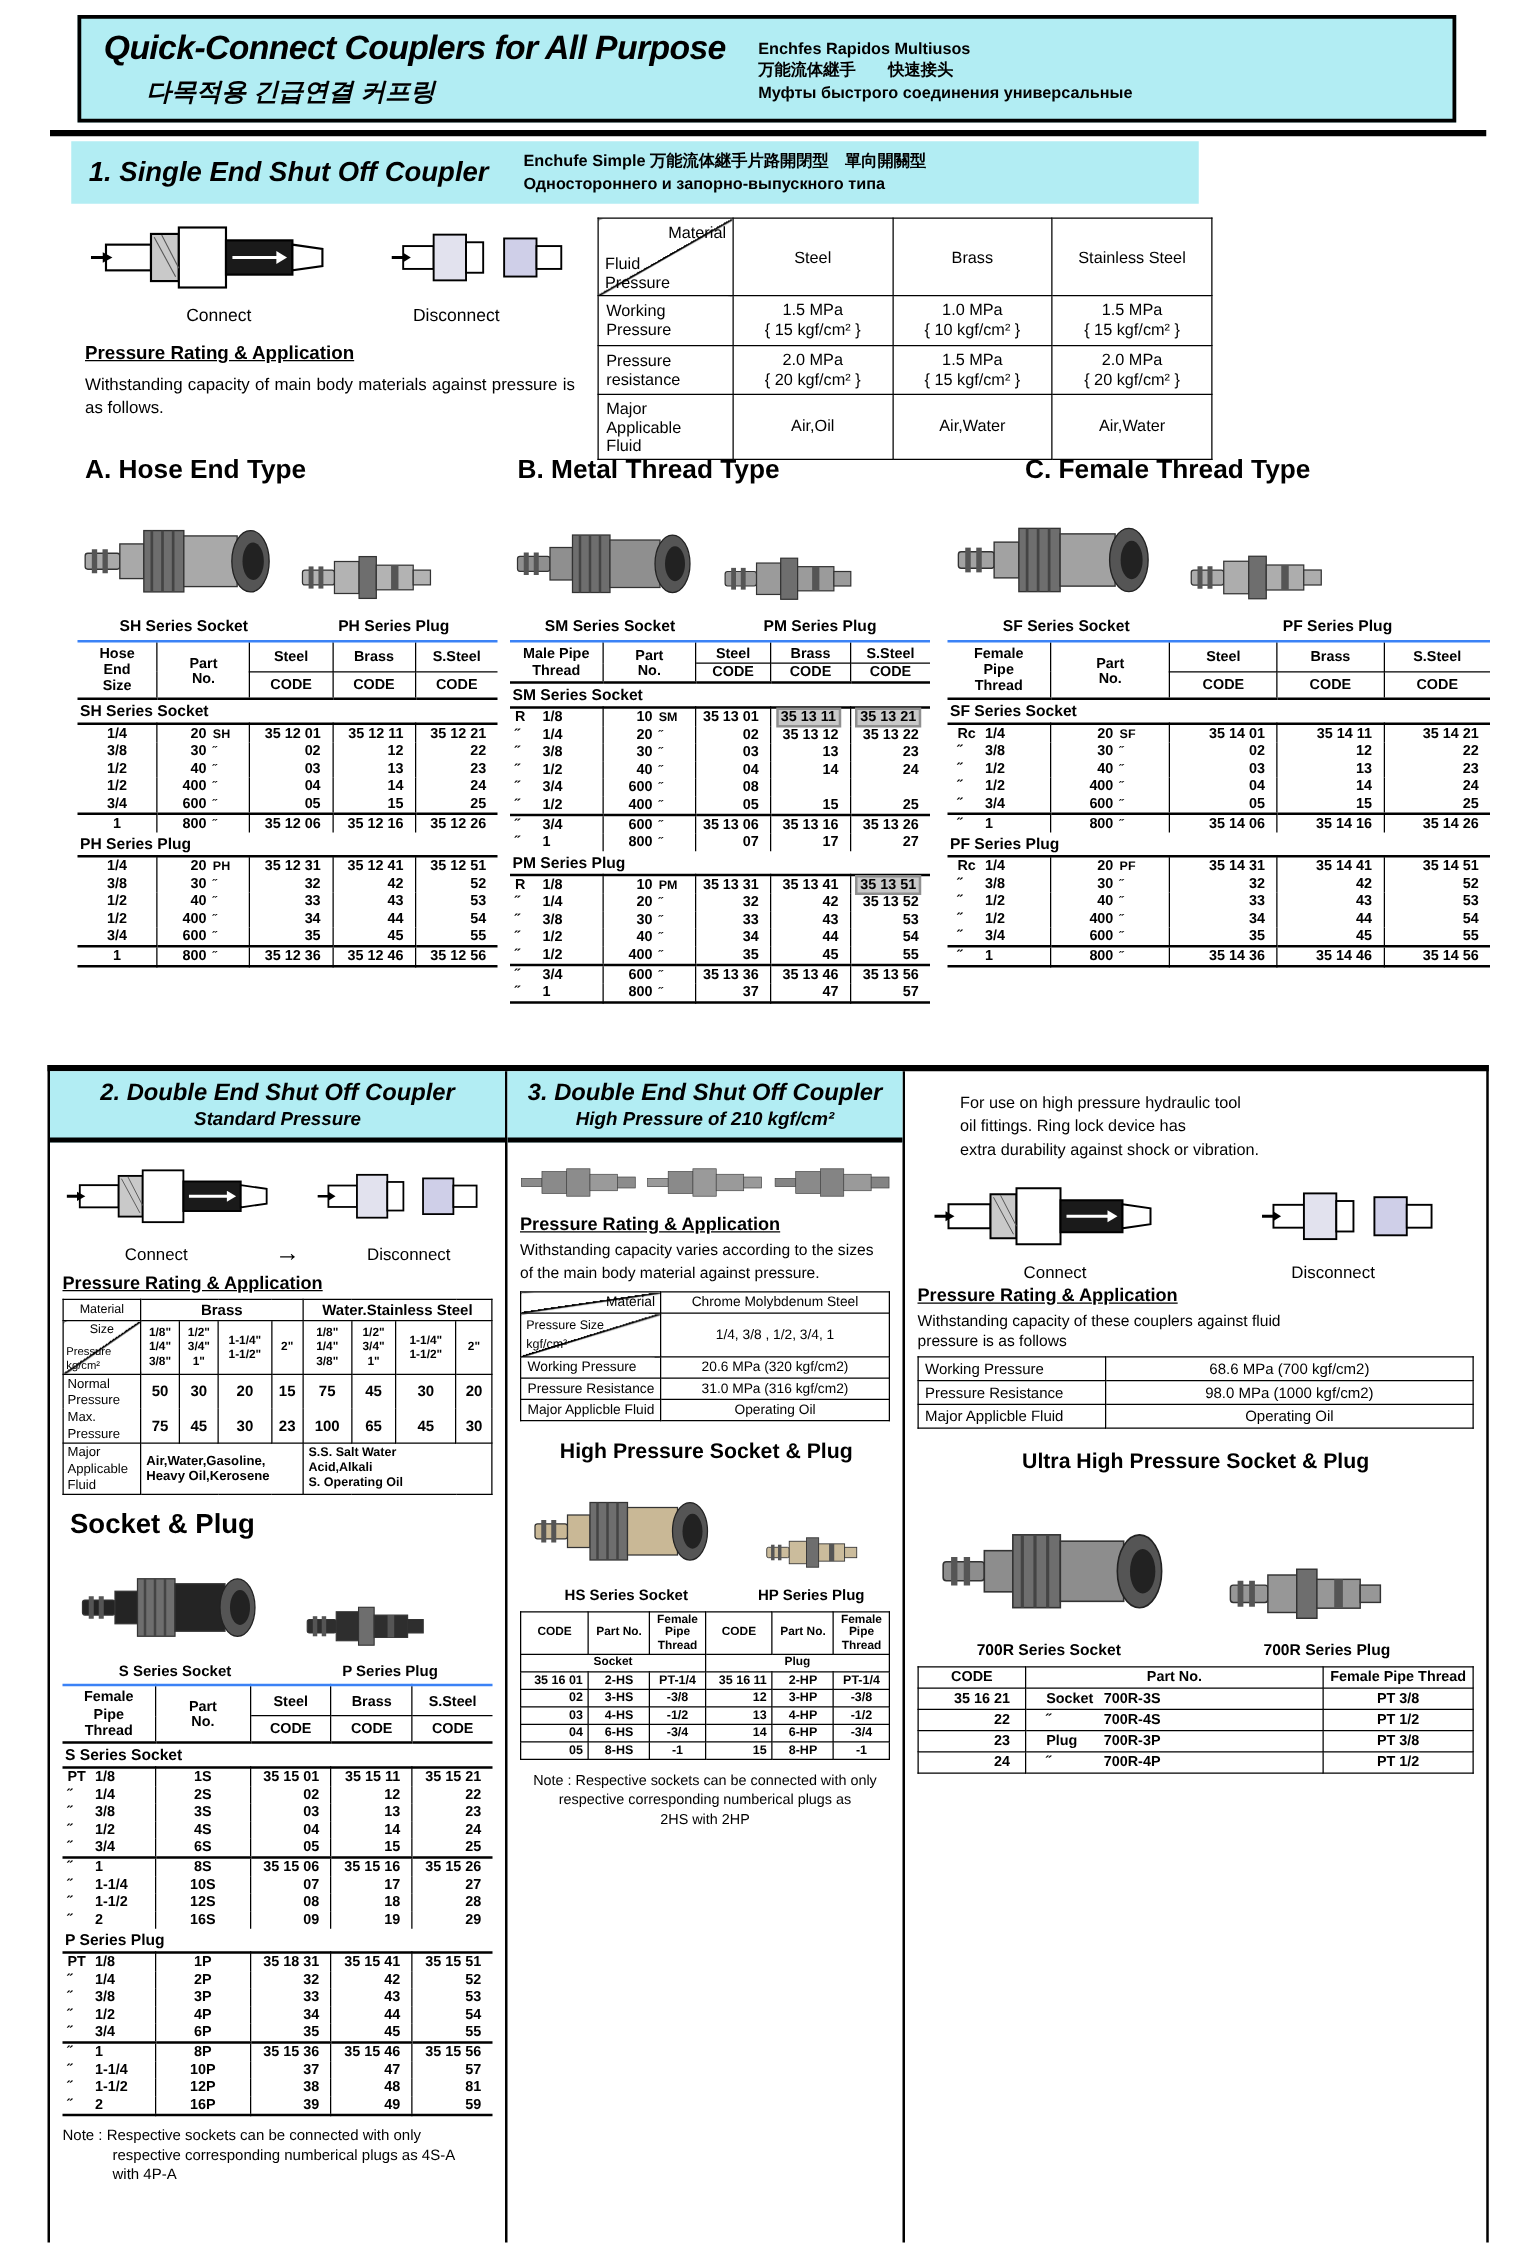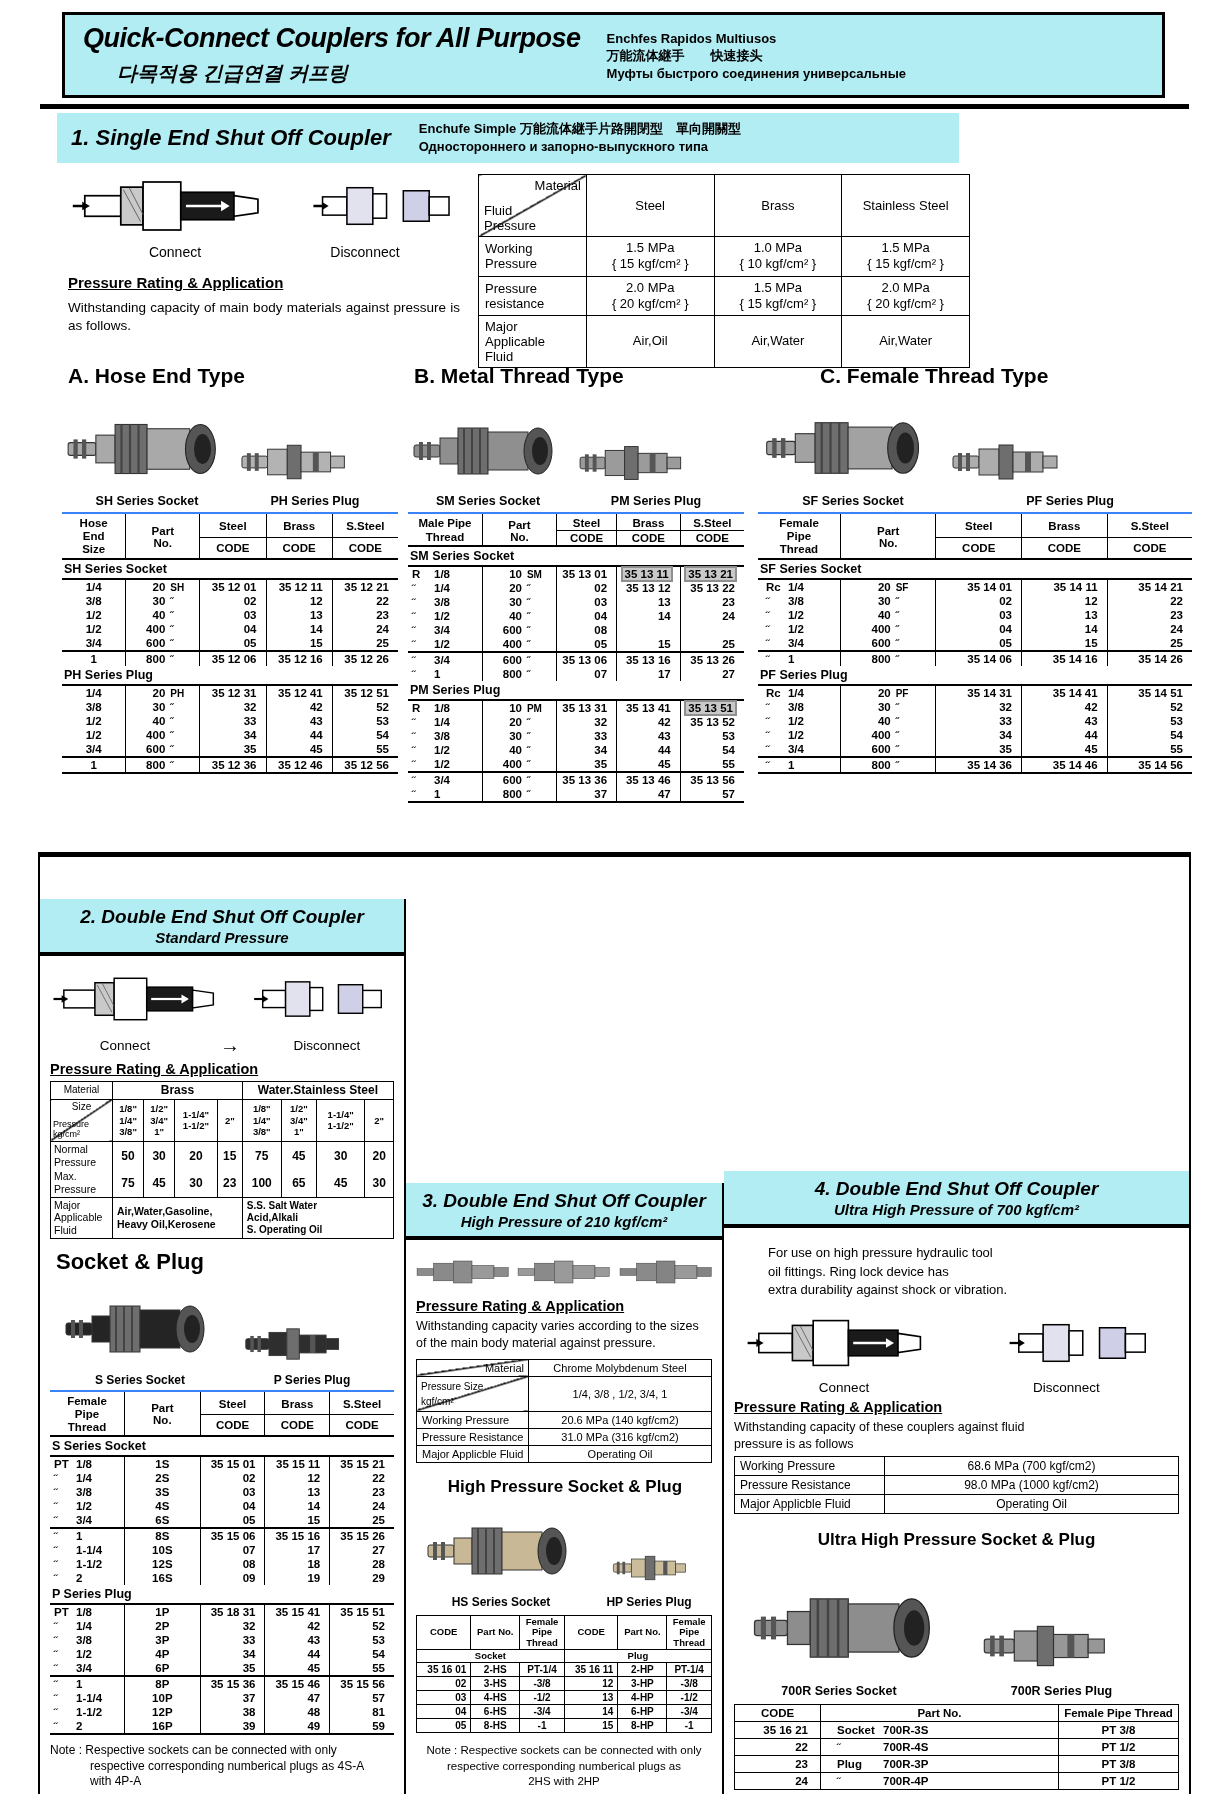--- a/index.html
+++ b/index.html
@@ -70,21 +70,21 @@
   .pt td.pn{text-align:center; white-space:nowrap;}
   .pt td.code{text-align:right; padding-right:9px; white-space:nowrap;}
   .tp{display:inline-block; width:22px; text-align:left;}
   .ts{display:inline-block; width:44px; text-align:left;}
   .pp{display:inline-block; width:32px; text-align:right; margin-right:5px;}
   .ps{display:inline-block; width:22px; text-align:left; font-size:10px;}
   .hl{background:var(--hl); box-shadow:0 0 0 2px #8f8f8f; padding:0 2px; display:inline-block;}
 
   
   .bottom{position:absolute; top:852px; left:38px; right:38px; bottom:6px;
-    border-top:5px solid #000; border-left:2px solid #000; border-right:2px solid #000; display:flex;align-items:flex-end;}
+    border-top:5px solid #000; border-left:2px solid #000; border-right:2px solid #000; display:flex;}
   .bcol{padding:0 0 4px 0;}
   .bcol:not(:last-child){border-right:2px solid #000;}
   .b2{width:366px;} .b3{width:318px;} .b4{flex:1;}
   .bband{background:var(--cyan); border-bottom:4px solid #000; text-align:center; padding:7px 2px 6px 2px;}
   .bband .t{font-size:19px; font-weight:bold; font-style:italic; white-space:nowrap;}
   .bband .st{font-size:15px; font-weight:bold; font-style:italic; margin-top:1px;}
   .binner{padding:6px 10px 0 10px;}
 
   .cd-row{display:flex; align-items:center; gap:10px; justify-content:space-between; padding:4px 2px 0 2px;}
   .cd-labels{display:flex; align-items:center; font-size:13.5px; margin-top:2px;}
@@ -966,21 +966,21 @@
               <tr>
                 <td class="m3-cor m3-mat">Material</td>
                 <td class="m3-v">Chrome Molybdenum Steel</td>
               </tr>
               <tr>
                 <td class="m3-cor m3-ps">Pressure    Size<br>kgf/cm²</td>
                 <td class="m3-v">1/4, 3/8 , 1/2, 3/4, 1</td>
               </tr>
               <tr>
                 <td class="kv-l">Working Pressure</td>
-                <td class="kv-v">20.6 MPa (140 kgf/cm2)</td>
+                <td class="kv-v">20.6 MPa (320 kgf/cm2)</td>
               </tr>
               <tr>
                 <td class="kv-l">Pressure Resistance</td>
                 <td class="kv-v">31.0 MPa (316 kgf/cm2)</td>
               </tr>
               <tr>
                 <td class="kv-l">Major Applicble Fluid</td>
                 <td class="kv-v">Operating Oil</td>
               </tr>
             </tbody>
@@ -1058,24 +1058,20 @@
           </table>
         <div class="note3">
             <div>Note : Respective sockets can be connected with only</div>
             <div>respective corresponding numberical plugs as</div>
             <div>2HS with  2HP</div>
           </div>
       </div>
     </section>
 
     <section class="bcol b4">
-      <div class="bband">
-        <div class="t">4. Double End Shut Off Coupler</div>
-        <div class="st">Ultra High Pressure of 700 kgf/cm²</div>
-      </div>
       <div class="binner">
         <div class="s4intro">
             <div>For use on high pressure hydraulic tool</div>
             <div>oil fittings.  Ring lock device has</div>
             <div>extra durability against shock or vibration.</div>
           </div>
         <div class="cd-row" style="padding:6px 12px 0 12px">
           <svg class="art" width="200" height="70">
               <use href="#ln-pair"></use>
             </svg>

